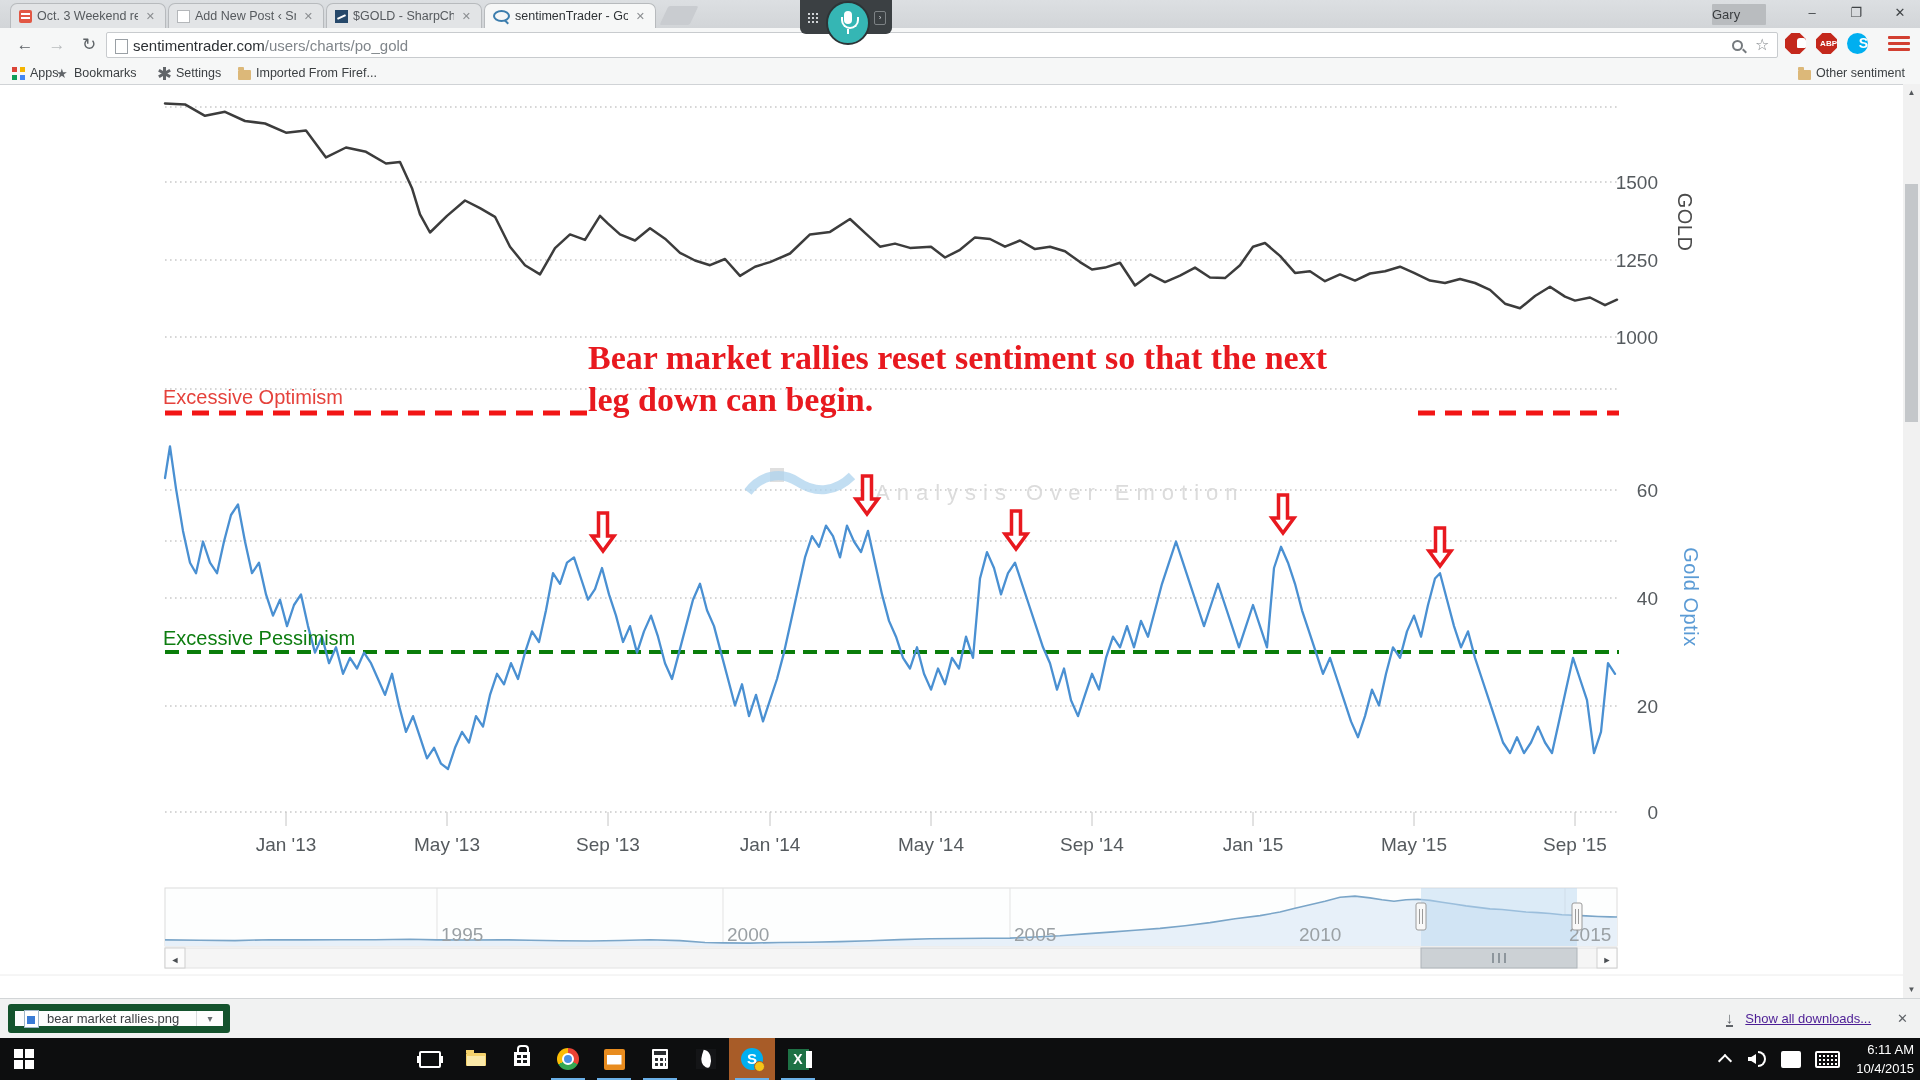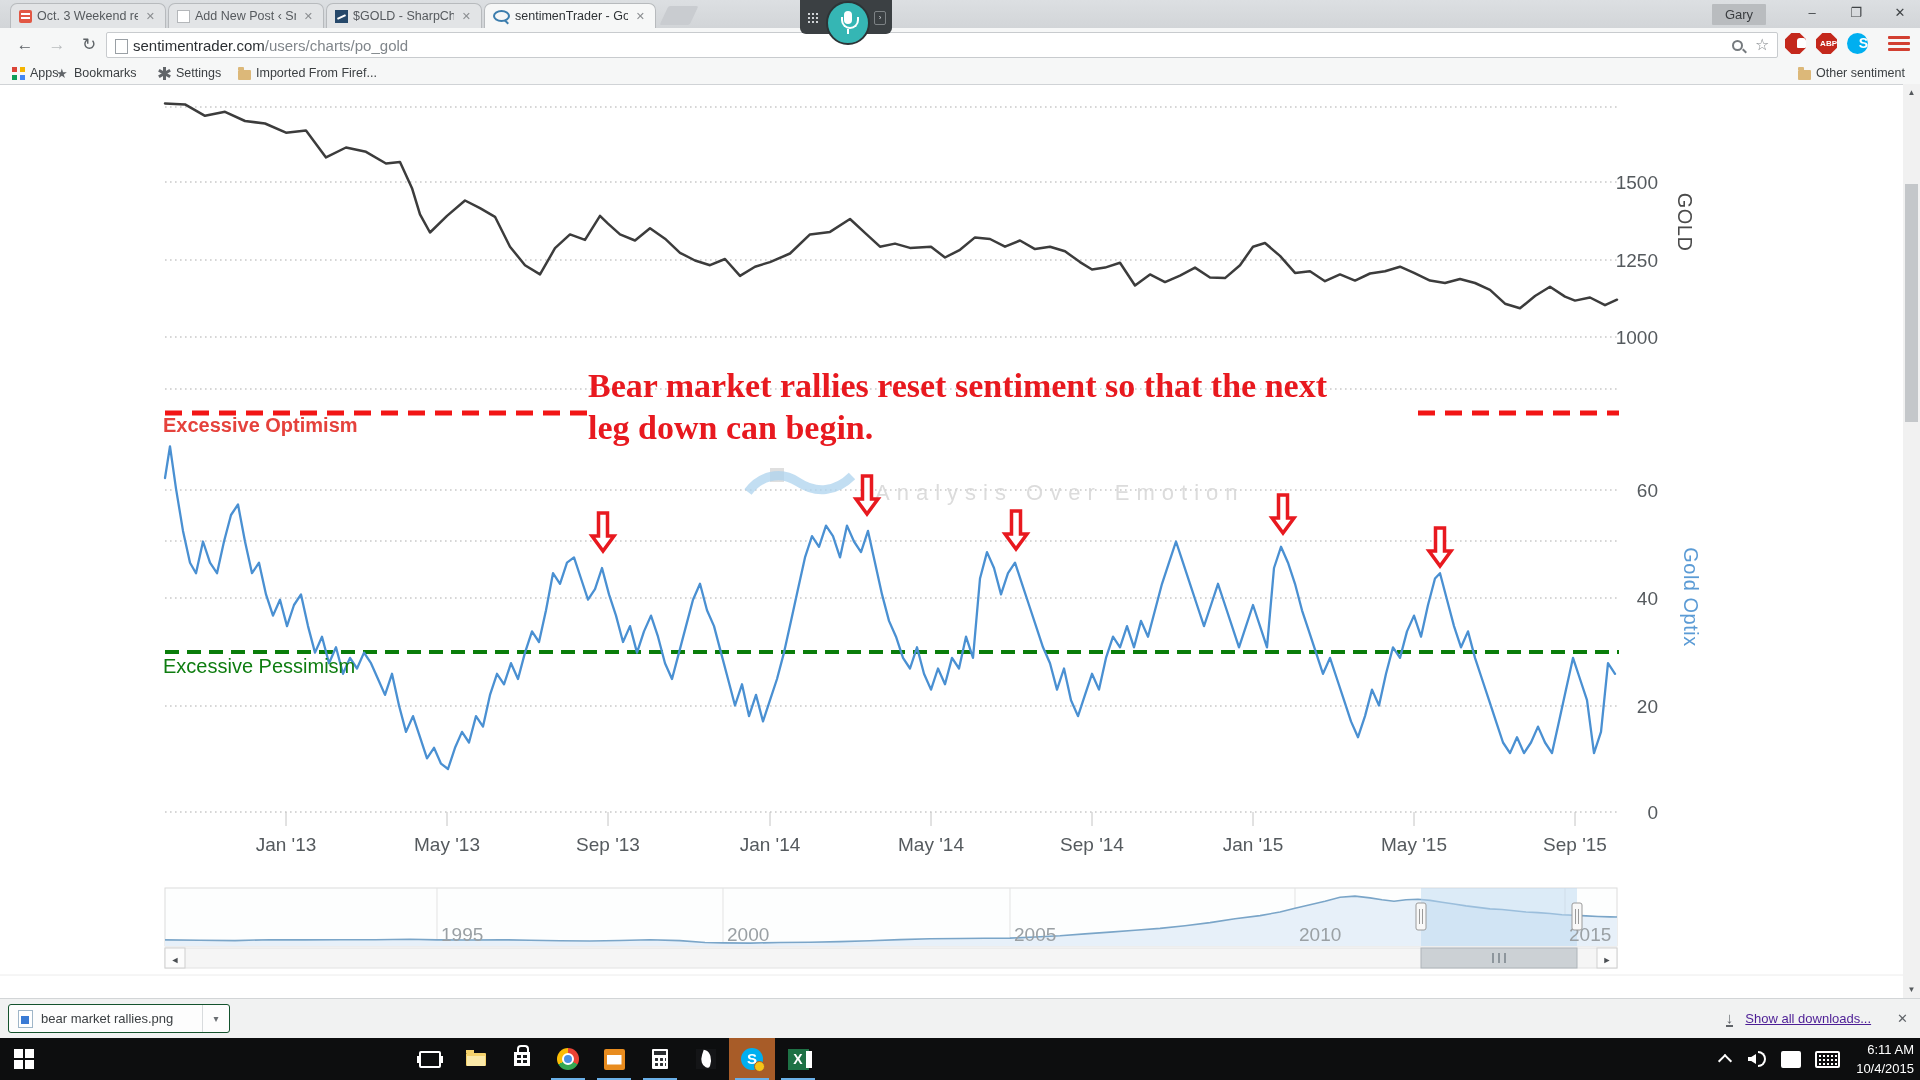--- a/index.html
+++ b/index.html
@@ -32,21 +32,21 @@
       background:radial-gradient(#cfd3d6 1px,transparent 1.2px);background-size:4px 4px;}
   #micwidget .chev{position:absolute;right:6px;top:11px;width:10px;height:12px;border:1px solid #7d8285;
       border-radius:2px;color:#cfd3d6;font-size:8px;line-height:12px;text-align:center;}
   #micring{left:826px;top:1px;width:40px;height:40px;border-radius:50%;background:#35b6b4;
            border:2px solid #2c3436;z-index:7;}
   #micring .mic{position:absolute;left:16px;top:8px;width:8px;height:13px;background:#fff;border-radius:4px;}
   #micring .micbase{position:absolute;left:13px;top:14px;width:14px;height:10px;border:2px solid #fff;
            border-top:none;border-radius:0 0 9px 9px;background:transparent;}
   #micring .micstem{position:absolute;left:19px;top:26px;width:2px;height:5px;background:#fff;}
   #profilechip{left:1712px;top:4px;width:54px;height:21px;background:#b9bcbf;color:#3a3d40;font-size:13px;
-           text-align:center;line-height:21px;border-radius:1px;}
+           text-align:left;line-height:21px;border-radius:1px;}
   .winbtn{top:0;width:40px;height:26px;color:#404447;font-size:13px;text-align:center;line-height:26px;}
   
   #toolbar{left:0;top:28px;width:1920px;height:34px;background:#f6f7f7;z-index:2;}
   .navbtn{top:4px;width:26px;height:26px;font-size:17px;color:#5f6468;text-align:center;line-height:26px;}
   .navbtn.disabled{color:#b9bcbe;}
   #omnibox{left:106px;top:4px;width:1672px;height:26px;background:#fff;border:1px solid #c8cbce;
            border-radius:2px;box-sizing:border-box;}
   #pageicon{left:8px;top:6px;width:11px;height:13px;background:#fff;border:1px solid #9aa0a5;}
   #urltext{left:26px;top:4px;font-size:15px;color:#2b2f33;white-space:nowrap;}
   #urltext .path{color:#80868b;}
@@ -75,36 +75,36 @@
   .settings-icon::before{content:"";position:absolute;left:5px;top:0;width:3px;height:13px;background:#616569;}
   .settings-icon::after{content:"";position:absolute;left:5px;top:0;width:3px;height:13px;background:#616569;
         transform:rotate(60deg);box-shadow:0 0 0 0 #616569;}
   .settings-icon i{position:absolute;left:5px;top:0;width:3px;height:13px;background:#616569;transform:rotate(-60deg);}
   .folder-icon{background:#dcb879;border-radius:1px;height:10px;margin-top:3px;}
   .folder-icon::before{content:"";position:absolute;left:0;top:-3px;width:6px;height:3px;background:#dcb879;
         border-radius:1px 1px 0 0;}
   
   #page{left:0;top:84px;width:1920px;height:914px;background:#fff;}
   #chartsvg{left:0;top:0;z-index:1;}
-  .lbl{position:absolute;z-index:2;margin-top:28px;}
+  .lbl{position:absolute;z-index:2;}
   #annotation{left:588px;top:337px;width:860px;font-family:"Liberation Serif","DejaVu Serif",serif;
        font-weight:bold;font-size:34px;line-height:42px;color:#e8191f;z-index:2;}
-  #optlabel{left:163px;top:386px;font-size:20px;color:#e5423c;font-weight:bold;}
+  #optlabel{left:163px;top:386px;font-size:20px;color:#e5423c;}
   #peslabel{left:163px;top:627px;font-size:20px;color:#0e7d10;}
   .tick{font-size:19px;fill:#555a5e;font-family:"Liberation Sans",sans-serif;}
   .navyear{font-size:19px;fill:#9aa0a4;font-family:"Liberation Sans",sans-serif;}
   .axistitle{font-size:20px;font-family:"Liberation Sans",sans-serif;letter-spacing:.5px;}
   .wmtext{font-size:22px;fill:#d6d6d6;letter-spacing:7px;font-family:"Liberation Sans",sans-serif;}
   
   #vscroll{left:1903px;top:84px;width:17px;height:914px;background:#f1f1f1;z-index:4;}
   .scrarrow{left:0;width:17px;height:17px;color:#55595d;font-size:8px;text-align:center;line-height:17px;}
   #vthumb{left:2px;top:100px;width:13px;height:238px;background:#c4c7ca;}
   
   #dlbar{left:0;top:998px;width:1920px;height:40px;background:#f1f2f2;border-top:1px solid #d2d5d7;z-index:8;}
-  #dlitem{left:8px;top:5px;width:222px;height:29px;background:#fdfdfd;border:1px solid #14532d;
+  #dlitem{left:8px;top:5px;width:222px;height:29px;background:#fdfdfd;border:7px solid #14532d;
           border-radius:3px;display:flex;align-items:center;box-sizing:border-box;}
   #dlicon{width:13px;height:16px;background:#fff;border:1px solid #9fb6c8;margin:0 8px 0 9px;position:relative;}
   #dlicon::after{content:"";position:absolute;left:2px;top:5px;width:8px;height:8px;background:#3a7bd5;}
   #dlname{font-size:13px;color:#3c4043;flex:1;white-space:nowrap;}
   #dlcaret{width:26px;height:100%;border-left:1px solid #d8dbdd;color:#6a6e72;font-size:10px;
           display:flex;align-items:center;justify-content:center;}
   #dlright{right:12px;top:5px;height:29px;display:flex;align-items:center;gap:12px;position:absolute;}
   #dlarrow{color:#5f6368;font-size:15px;font-weight:bold;border-bottom:2px solid #5f6368;line-height:14px;}
   #showall{font-size:13px;color:#4c1d95;text-decoration:underline;}
   #dlclose{color:#5f6368;font-size:13px;margin-left:14px;}

